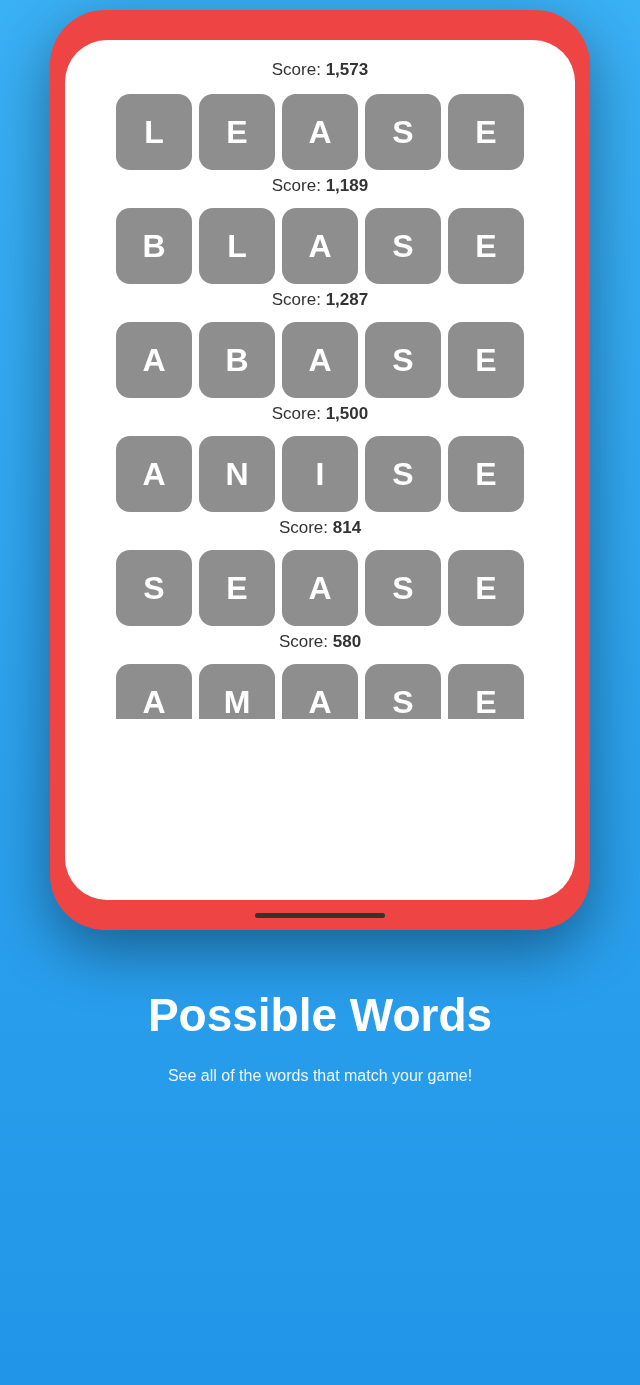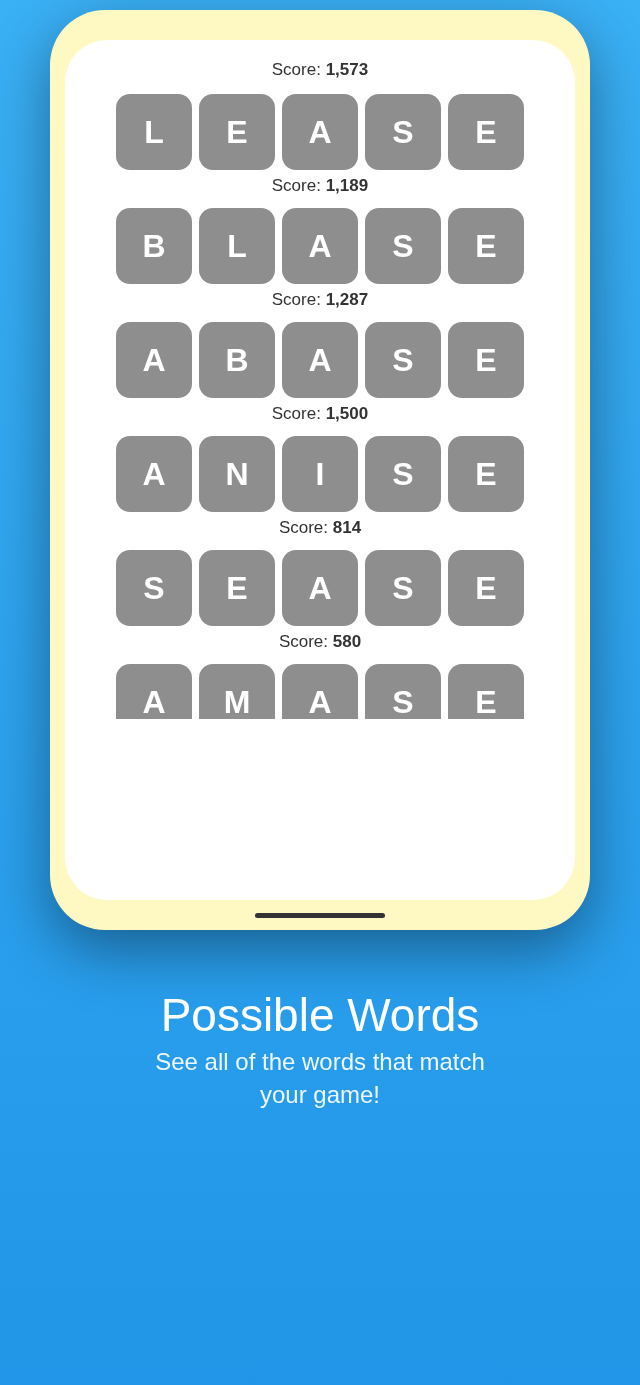--- a/index.html
+++ b/index.html
@@ -16,21 +16,21 @@
       flex-direction: column;
       align-items: center;
       font-family: -apple-system, BlinkMacSystemFont, 'Helvetica Neue', Arial, sans-serif;
       overflow: hidden;
     }
 
     
     .phone-frame {
       width: 540px;
       height: 920px;
-      background: #fef9c3;
+      background: #ef4444;
       border-radius: 55px;
       margin-top: 10px;
       position: relative;
       box-shadow: 0 20px 60px rgba(0,0,0,0.4);
       display: flex;
       flex-direction: column;
       align-items: center;
     }
 
     .phone-screen {
@@ -108,28 +108,28 @@
     .bottom-section {
       display: flex;
       flex-direction: column;
       align-items: center;
       padding: 60px 40px 40px 40px;
       text-align: center;
     }
 
     .possible-words-title {
       font-size: 46px;
-      font-weight: 400;
+      font-weight: 700;
       color: #ffffff;
-      margin-bottom: 4px;
+      margin-bottom: 24px;
       line-height: 1.1;
     }
 
     .possible-words-subtitle {
-      font-size: 24px;
+      font-size: 16px;
       color: rgba(255,255,255,0.92);
       line-height: 1.4;
       max-width: 380px;
     }
   </style>
 </head>
 <body>
 
 <div class="phone-frame">
   <div class="phone-screen">

